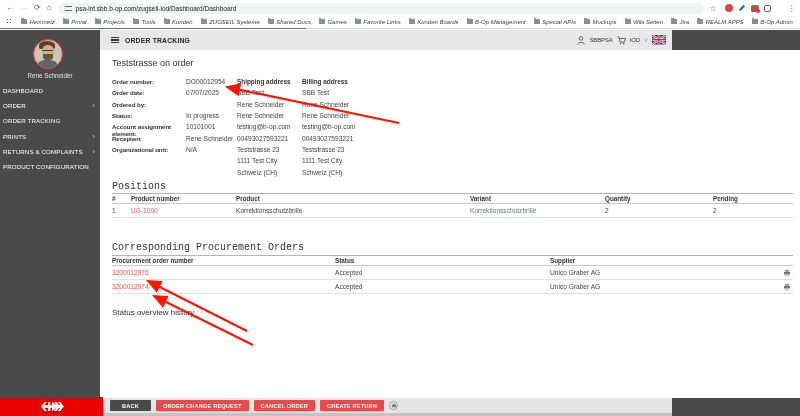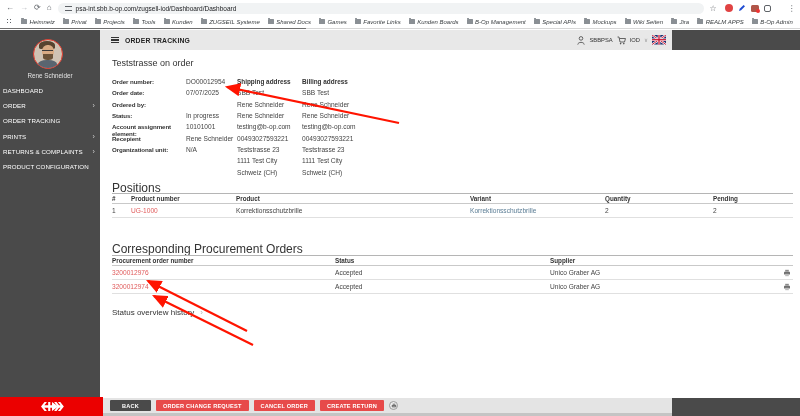--- a/index.html
+++ b/index.html
@@ -63,21 +63,21 @@
   .h-info { position:absolute; left:12px; top:8px; font-size:9px; color:#333; }
   .info-fields { position:absolute; left:12px; top:28px; }
   .irow { height:11.33px; display:flex; align-items:flex-start; }
   .ilabel { display:inline-block; width:74px; font-size:6.2px; font-weight:bold; color:#333; letter-spacing:-0.1px; }
   .ivalue { font-size:6.6px; color:#444; }
   .addr { position:absolute; top:28px; }
   .addr-ship { left:137px; } .addr-bill { left:202px; }
   .addr .ahead { height:11.33px; font-size:6.4px; font-weight:bold; color:#333; }
   .addr .aline { height:11.33px; font-size:6.6px; color:#444; }
 
-  .sect-h { position:absolute; left:12px; font-size:12px; color:#333; }
+  .sect-h { position:absolute; left:12px; font-size:10px; color:#333;font-family:Liberation Mono, monospace; }
   .h-pos { top:131px; } .h-proc { top:192px; }
 
   .tablewrap { position:absolute; left:12px; width:681px; }
   .pos-table { top:143px; } .proc-table { top:205px; }
   .thead { display:grid; align-items:center; height:11px; border-top:1px solid #b5b5b5; border-bottom:1px solid #c9c9c9; font-size:6.3px; font-weight:bold; color:#333; }
   .trow { display:grid; align-items:center; height:14px; border-bottom:1px solid #e0e0e0; font-size:6.6px; color:#444; }
   .pos-cols { grid-template-columns:19px 105px 234px 135px 108px 1fr; }
   .proc-cols { grid-template-columns:223px 215px 1fr 16px; }
   .redlink { color:#e05a5a; }
   .variant { color:#5b7d95; }

